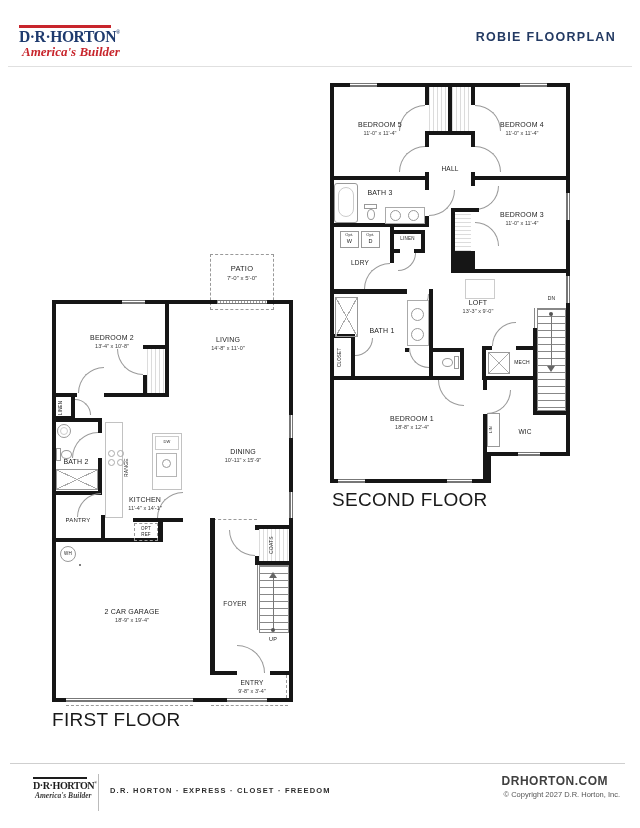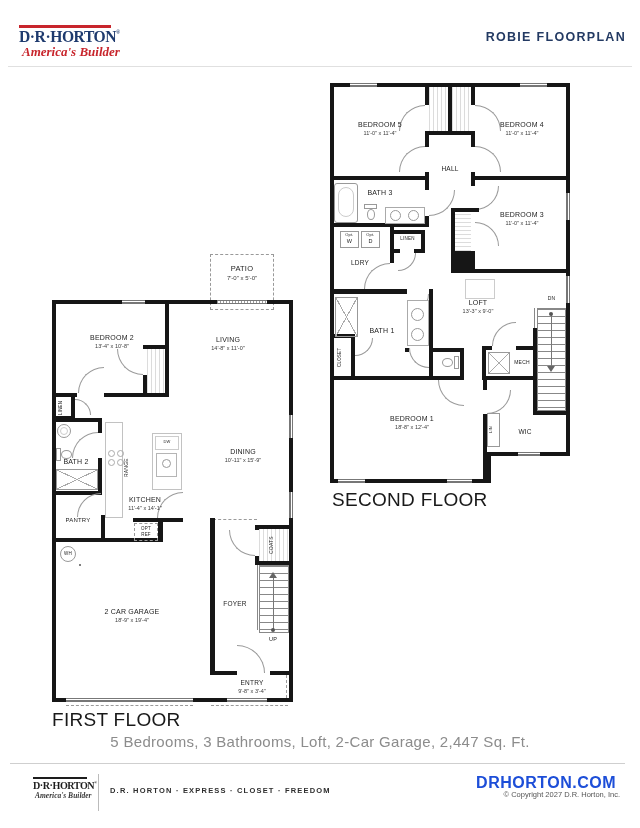--- a/index.html
+++ b/index.html
@@ -12,21 +12,21 @@
   .brandtag{position:absolute;font-family:"Liberation Serif",serif;font-style:italic;font-weight:700;color:#c8252c;white-space:nowrap}
   .pagetitle{position:absolute;font-size:12.5px;font-weight:700;color:#233a63;letter-spacing:1.3px;white-space:nowrap}
   .rule{position:absolute;background:#e0e0e0;height:1px}
   .footrule{position:absolute;background:#cfcfcf;height:1px}
   .summary{position:absolute;left:0;top:733px;width:640px;text-align:center;font-size:15px;color:#8c8c8c;letter-spacing:.3px}
   .ftbrandbar{position:absolute;background:#1d1d1d}
   .ftbrandname{position:absolute;font-family:"Liberation Serif",serif;font-weight:700;color:#1d1d1d;letter-spacing:-.5px;transform:scaleX(.92);transform-origin:left;white-space:nowrap}
   .ftbrandtag{position:absolute;font-family:"Liberation Serif",serif;font-style:italic;font-weight:700;color:#3a3a3a;white-space:nowrap}
   .vdiv{position:absolute;background:#bbb;width:1px}
   .brandsline{position:absolute;font-size:7.5px;font-weight:700;letter-spacing:1.2px;color:#2e2e2e;white-space:nowrap}
-  .site{position:absolute;right:24px;text-align:right;font-size:16px;font-weight:700;color:#1d4ed8;letter-spacing:.5px}
+  .site{position:absolute;right:32px;text-align:right;font-size:12px;font-weight:700;color:#404040;letter-spacing:.5px}
   .copyright{position:absolute;right:20px;text-align:right;font-size:7.5px;color:#555}
   .floortitle{position:absolute;font-size:19px;color:#191919;letter-spacing:.3px;white-space:nowrap}
   
   .plan{position:absolute;background:#fff}
   .w{position:absolute;background:#161616}
   .winh{position:absolute;box-sizing:border-box;border-top:1px solid #777;border-bottom:1px solid #777;background:#fff linear-gradient(#777,#777) center/100% 1px no-repeat}
   .winv{position:absolute;box-sizing:border-box;border-left:1px solid #777;border-right:1px solid #777;background:#fff linear-gradient(to right,transparent calc(50% - .5px),#777 calc(50% - .5px),#777 calc(50% + .5px),transparent calc(50% + .5px))}
   .slider{position:absolute;box-sizing:border-box;border-top:1px solid #777;border-bottom:1px solid #777;background:repeating-linear-gradient(90deg,#999 0 1px,#fff 1px 3px)}
   .arc{position:absolute;box-sizing:border-box;border-color:#9a9a9a;border-style:solid;border-width:0}
   .hatch{position:absolute;background:repeating-linear-gradient(90deg,#dcdcdc 0 1px,transparent 1px 4px)}
@@ -50,21 +50,21 @@
 </head>
 <body>
 
 <div id="page">
 
   <div class="brandblock" style="left:0;top:0;width:320px;height:60px">
     <div class="brandbar" style="left:19px;top:25px;width:92px;height:3px"></div>
     <div class="brandname" style="left:19px;top:27px;font-size:17px"><span>D·R·HORTON</span><sup>®</sup></div>
     <div class="brandtag" style="left:22px;top:44px;font-size:13px">America's Builder</div>
   </div>
-  <div class="pagetitle" style="right:14px;top:30px">ROBIE FLOORPLAN</div>
+  <div class="pagetitle" style="right:24px;top:30px">ROBIE FLOORPLAN</div>
   <div class="rule" style="left:8px;top:66px;width:624px"></div>
 
   <div id="sf" class="plan" style="left:330px;top:83px;width:240px;height:400px">
     <div>
 
       <i class="w" style="left:0;top:0;width:240px;height:4px"></i>
       <i class="w" style="left:0;top:0;width:4px;height:400px"></i>
       <i class="w" style="left:236px;top:0;width:4px;height:373px"></i>
       <i class="w" style="left:157px;top:369px;width:83px;height:4px"></i>
       <i class="w" style="left:157px;top:369px;width:4px;height:31px"></i>
@@ -312,21 +312,20 @@
       <div class="rl f65" style="left:160px;top:300px;width:46px">FOYER</div>
       <div class="rl f55" style="left:205px;top:336px;width:32px">UP</div>
       <div class="rl f65" style="left:162px;top:379px;width:76px">ENTRY</div>
       <div class="rd" style="left:162px;top:388px;width:76px">9'-8" x 3'-4"</div>
     </div>
   </div>
 
   <div class="floortitle" style="left:52px;top:709px">FIRST FLOOR</div>
   <div class="floortitle" style="left:332px;top:489px">SECOND FLOOR</div>
 
-  <div class="summary">5 Bedrooms, 3 Bathrooms, Loft, 2-Car Garage, 2,447 Sq. Ft.</div>
 
   <div class="footrule" style="left:10px;top:763px;width:615px"></div>
   <div>
     <div class="ftbrandbar" style="left:33px;top:777px;width:54px;height:2px"></div>
     <div class="ftbrandname" style="left:33px;top:779px;font-size:11px"><span>D·R·HORTON</span><sup style="font-size:4px;vertical-align:5px">®</sup></div>
     <div class="ftbrandtag" style="left:35px;top:791px;font-size:7.5px">America's Builder</div>
   </div>
   <div class="vdiv" style="left:98px;top:774px;height:37px"></div>
   <div class="brandsline" style="left:110px;top:786px">D.R. HORTON · EXPRESS · CLOSET · FREEDOM</div>
   <div class="site" style="top:774px">DRHORTON.COM</div>

